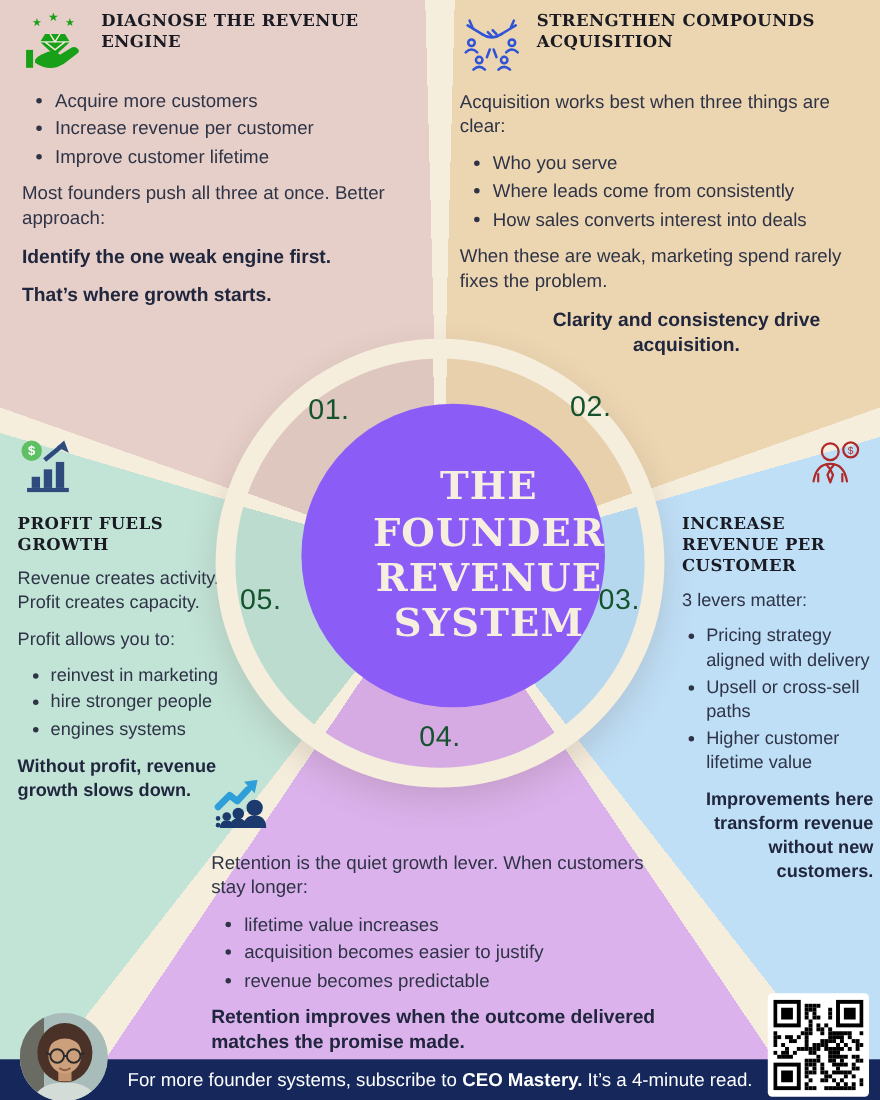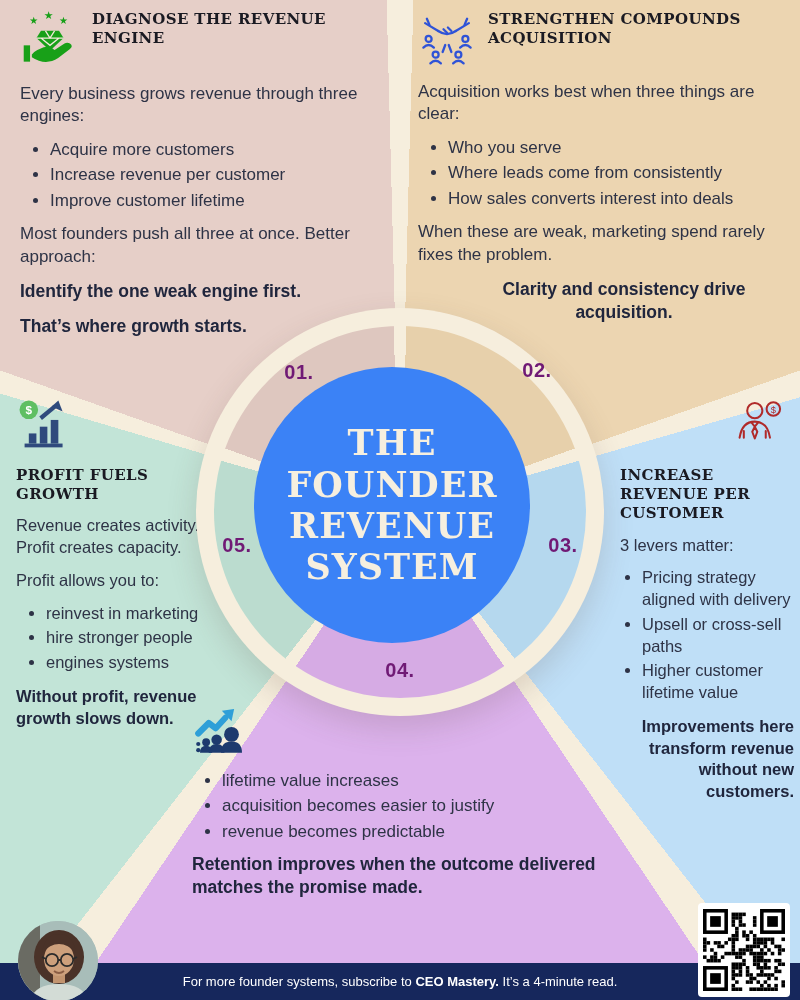--- a/index.html
+++ b/index.html
@@ -63,41 +63,41 @@
       #b5d8ee 74deg 142deg,
       #f6eedd 142deg 146deg,
       #d6abe4 146deg 214deg,
       #f6eedd 214deg 218deg,
       #bbdccf 218deg 286deg,
       #f6eedd 286deg 290deg,
       #dec7bf 290deg 358deg,
       #f6eedd 358deg 360deg);
   }
   .core{
-    position:absolute;left:254px;top:367px;width:276px;height:276px;border-radius:50%;
-    background:#3b82f6;display:flex;align-items:center;justify-content:center;text-align:center;
+    position:absolute;left:274px;top:367px;width:276px;height:276px;border-radius:50%;
+    background:#8b5cf6;display:flex;align-items:center;justify-content:flex-end;text-align:center;
   }
   .core-title{
     font-family:"DejaVu Serif","Liberation Serif",serif;font-weight:700;color:#f6efdf;
     font-size:35px;line-height:1.18;letter-spacing:1px;
   }
   .core-title span{display:block;}
   .num{
     position:absolute;transform:translate(-50%,-50%);
-    font-weight:700;font-size:20px;color:#701a75;letter-spacing:.5px;
+    font-weight:400;font-size:26px;color:#14532d;letter-spacing:.5px;
   }
   #num-1{left:299px;top:372px;}
   #num-2{left:501px;top:370px;margin-left:36px;}
   #num-3{left:563px;top:545px;}
   #num-4{left:400px;top:670px;}
   #num-5{left:237px;top:545px;}
 
   .footer{
     position:absolute;left:0;bottom:0;width:800px;height:37px;background:#16275c;
-    color:#ffffff;display:flex;align-items:center;justify-content:center;font-size:13px;z-index:4;
+    color:#ffffff;display:flex;align-items:center;justify-content:center;font-size:17px;z-index:4;
   }
   .footer b{font-weight:700;}
   .avatar{
     position:absolute;left:18px;top:921px;width:80px;height:80px;border-radius:50%;
     overflow:hidden;z-index:6;background:#a8bdb9;
   }
   .qr{
     position:absolute;left:698px;top:903px;width:92px;height:94px;background:#ffffff;
     border-radius:4px;padding:5px;box-sizing:border-box;z-index:6;
   }
@@ -118,21 +118,20 @@
           <text x="42" y="15" font-size="11">★</text>
           <path d="M22 23h20l5 8-15 14-15-14z"></path>
           <rect x="3" y="39" width="7" height="18"></rect>
           <path d="M12 52q15 10 29 1l13-10q4-3 0-6-3-2-6 0l-11 7q-5-5-12-3l-7 3q-4 2-6 5z"></path>
         </g>
         <path d="M22 31l10 8 10-8M27 23l5 8 5-8M17 31h30" stroke="#f4e9dc" stroke-width="1.4" fill="none"></path>
       </svg>
     </span>
     <div class="sec-title">DIAGNOSE THE  REVENUE ENGINE</div>
   </div>
-  <div class="para">Every business grows revenue through three engines:</div>
   <ul>
     <li>Acquire more customers</li>
     <li>Increase revenue per customer</li>
     <li>Improve customer lifetime</li>
   </ul>
   <div class="para">Most founders push all three at once. Better approach:</div>
   <div class="strong">Identify the one weak engine first.</div>
   <div class="strong">That’s where growth starts.</div>
 </div>
 
@@ -230,20 +229,21 @@
           <circle cx="15" cy="46" r="4.5"></circle>
             <path d="M8 58q0-8 7-8t7 8z"></path>
           <circle cx="27" cy="43" r="6"></circle>
             <path d="M18 58q0-10 9-10t9 10z"></path>
           <circle cx="44" cy="37" r="8.5"></circle>
             <path d="M32 58q0-13 12-13t12 13z"></path>
         </g>
       </svg>
     </span>
   </div>
+  <div class="para">Retention is the quiet growth lever. When customers stay longer:</div>
   <ul>
     <li>lifetime value increases</li>
     <li>acquisition becomes easier to justify</li>
     <li>revenue becomes predictable</li>
   </ul>
   <div class="strong">Retention improves when the outcome delivered matches the promise made.</div>
 </div>
 
 <div class="ring"></div>
 <div class="wedges"></div>

